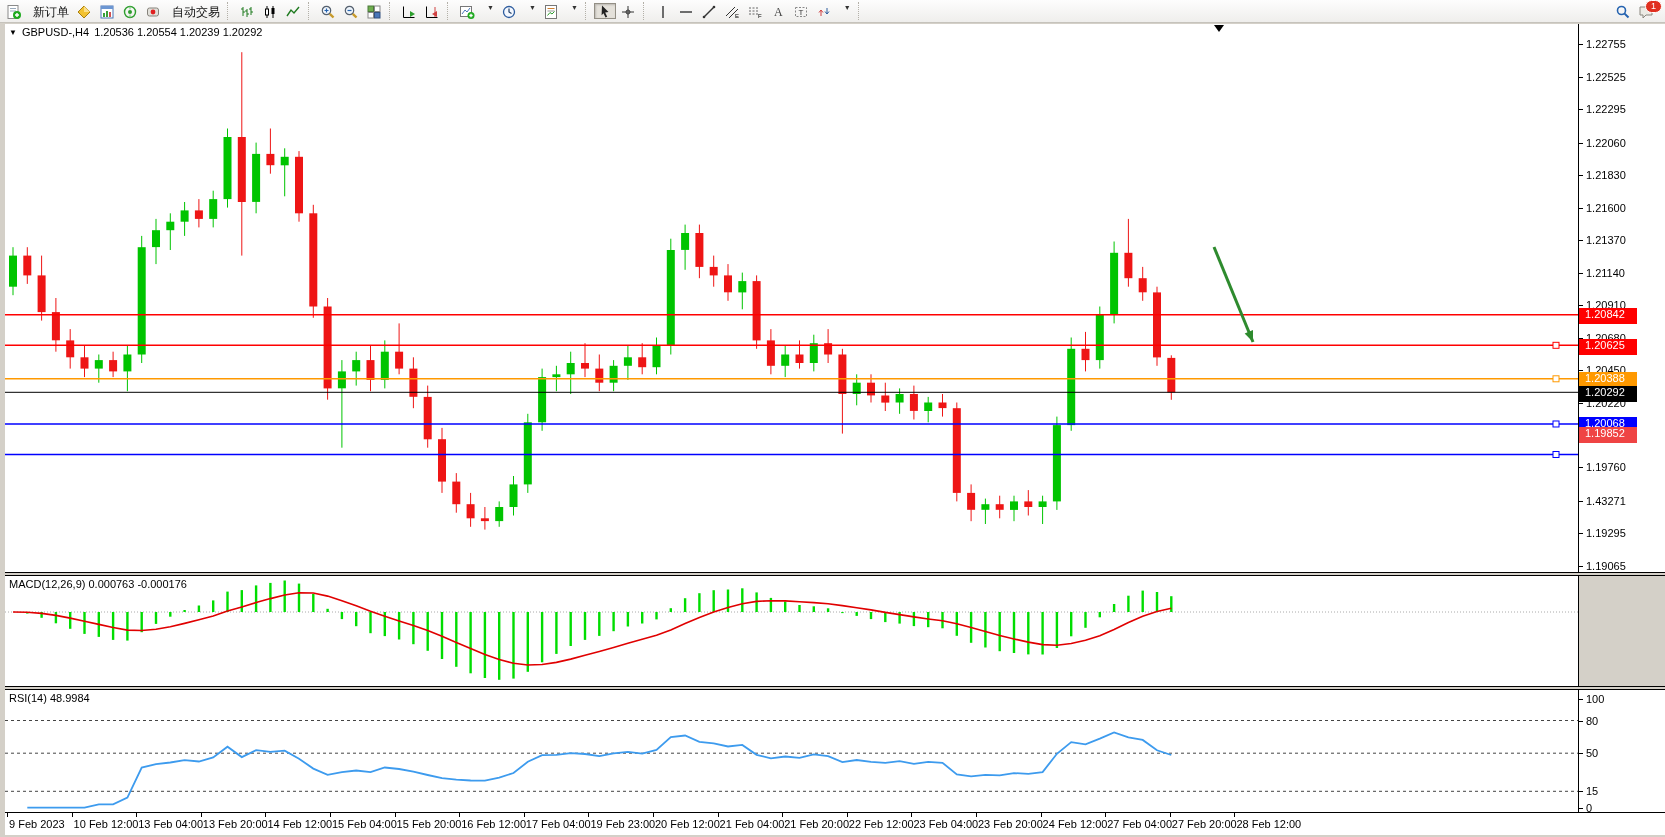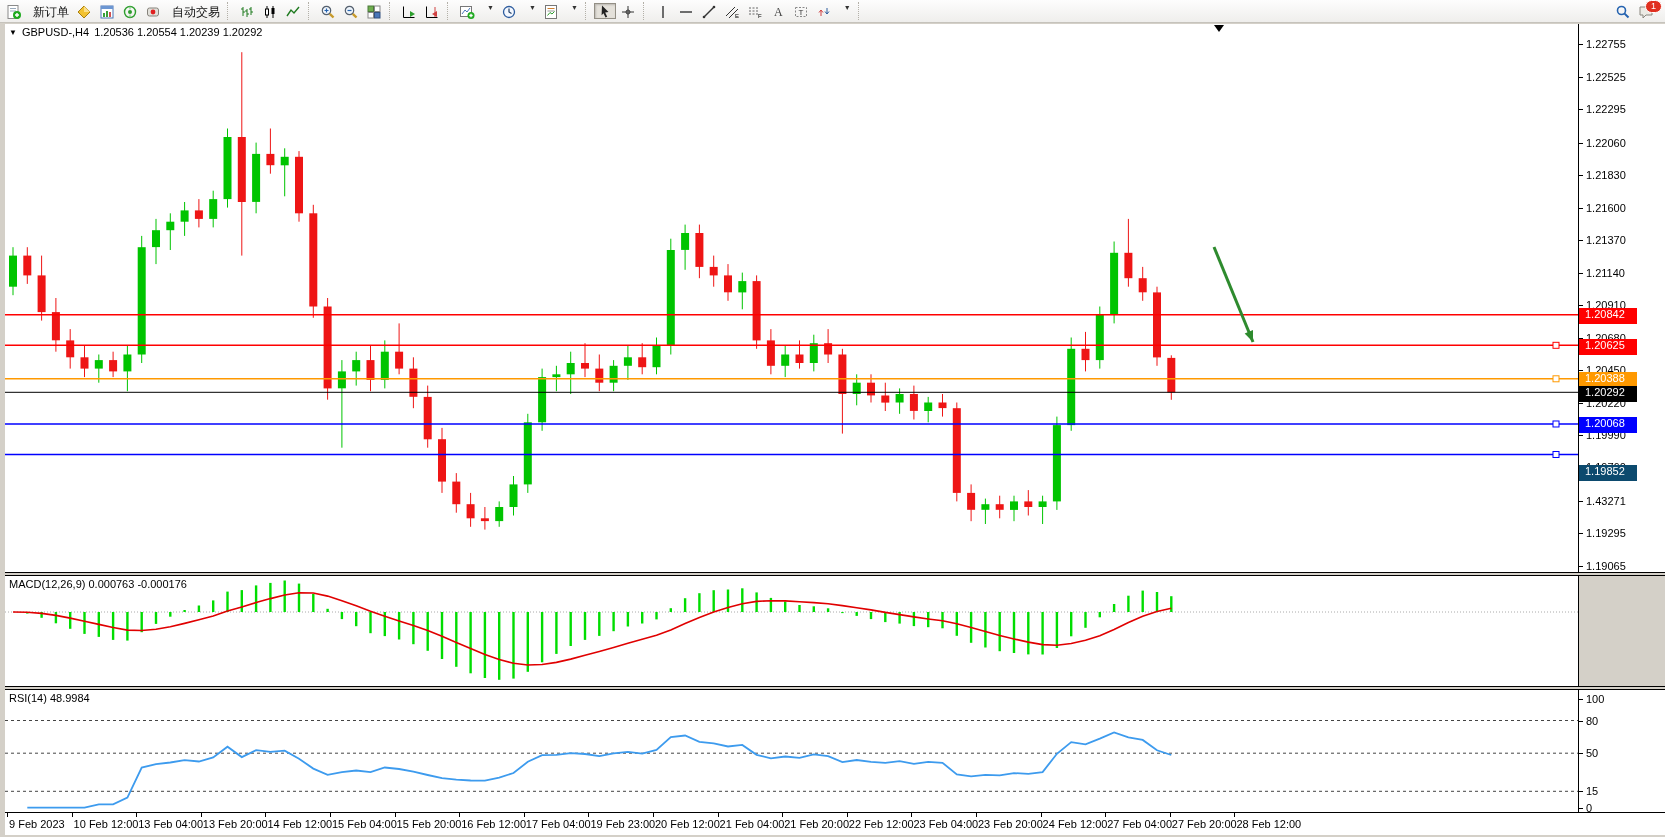--- a/index.html
+++ b/index.html
@@ -520,21 +520,21 @@
         <div class="axlbl" style="top: 405px;"><i class="tick"></i><span class="t">1.19990</span></div>
         <div class="axlbl" style="top: 437.485px;"><i class="tick"></i><span class="t">1.19760</span></div>
         <div class="axlbl" style="top: 470.675px;"><i class="tick"></i><span class="t">1.43271</span></div>
         <div class="axlbl" style="top: 503.16px;"><i class="tick"></i><span class="t">1.19295</span></div>
         <div class="axlbl" style="top: 535.644px;"><i class="tick"></i><span class="t">1.19065</span></div>
         <div class="axbadge" style="top: 284.166px; background: rgb(255, 0, 0);">1.20842</div>
         <div class="axbadge" style="top: 314.814px; background: rgb(255, 0, 0);">1.20625</div>
         <div class="axbadge" style="top: 348.288px; background: rgb(255, 153, 0);">1.20388</div>
         <div class="axbadge" style="top: 361.846px; background: rgb(0, 0, 0);">1.20292</div>
         <div class="axbadge" style="top: 393.484px; background: rgb(0, 0, 255);">1.20068</div>
-        <div class="axbadge" style="top: 441px; background: #0c4a6e;">1.19852</div>
+        <div class="axbadge" style="top: 403px; background: #ef4444;">1.19852</div>
       </div>
   </div>
 
   <div class="splitter"></div>
 
   <div class="row" style="height:110px;">
     <div class="plot" id="macd-plot">
       <div class="paneLabel">MACD(12,26,9) 0.000763 -0.000176</div>
     <svg width="1573" height="110">
           <line x1="0" y1="36" x2="1573" y2="36" stroke="#aaa" stroke-dasharray="1,2"></line>

